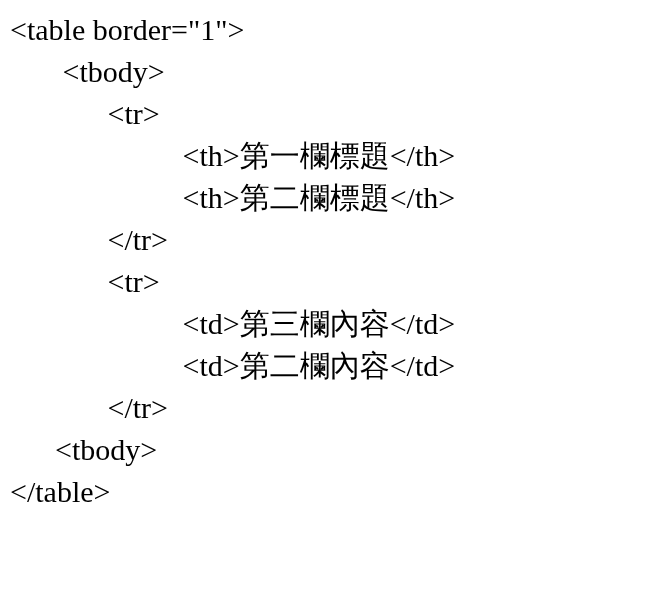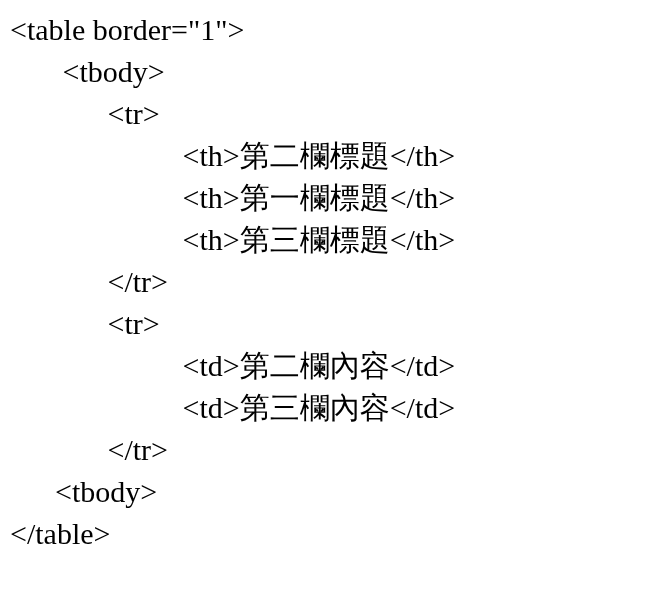--- a/index.html
+++ b/index.html
@@ -25,23 +25,22 @@
     height: 42px;
   }
 </style>
 </head>
 <body>
 
 <div class="code-block">
   <div class="code-line">&lt;table border="1"&gt;</div>
   <div class="code-line">       &lt;tbody&gt;</div>
   <div class="code-line">             &lt;tr&gt;</div>
+  <div class="code-line">                       &lt;th&gt;第一欄標題&lt;/th&gt;</div>
   <div class="code-line">                       &lt;th&gt;第二欄標題&lt;/th&gt;</div>
-  <div class="code-line">                       &lt;th&gt;第一欄標題&lt;/th&gt;</div>
-  <div class="code-line">                       &lt;th&gt;第三欄標題&lt;/th&gt;</div>
   <div class="code-line">             &lt;/tr&gt;</div>
   <div class="code-line">             &lt;tr&gt;</div>
+  <div class="code-line">                       &lt;td&gt;第三欄內容&lt;/td&gt;</div>
   <div class="code-line">                       &lt;td&gt;第二欄內容&lt;/td&gt;</div>
-  <div class="code-line">                       &lt;td&gt;第三欄內容&lt;/td&gt;</div>
   <div class="code-line">             &lt;/tr&gt;</div>
   <div class="code-line">      &lt;tbody&gt;</div>
   <div class="code-line">&lt;/table&gt;</div>
 </div>
 
 </body></html>

